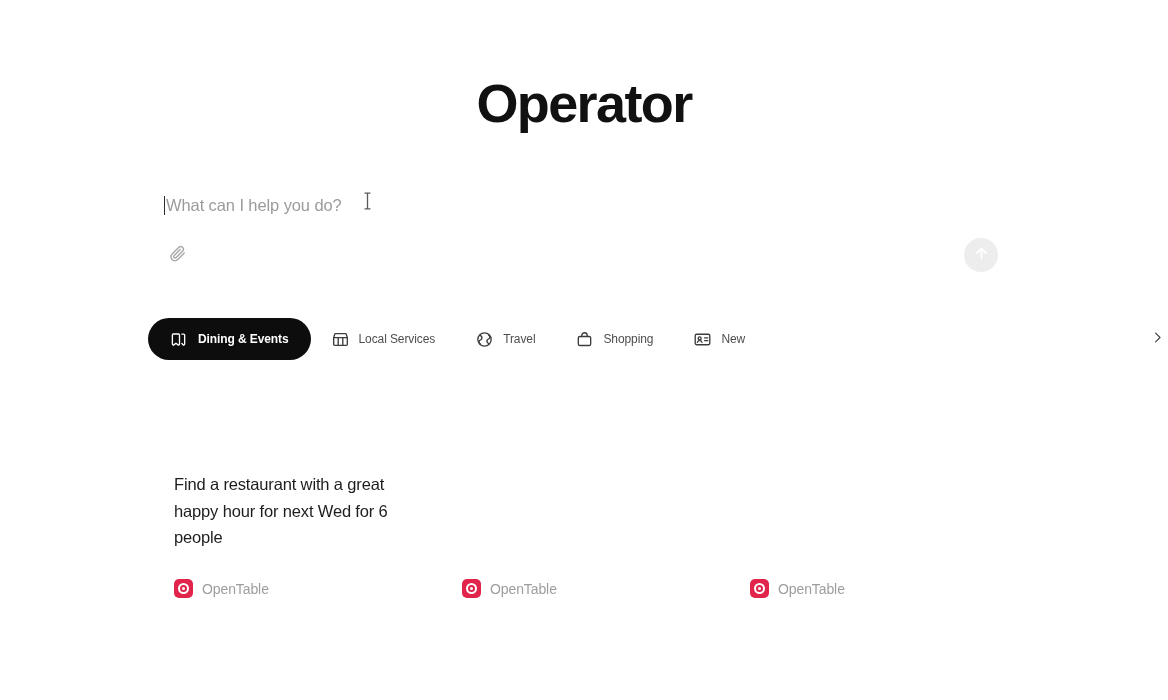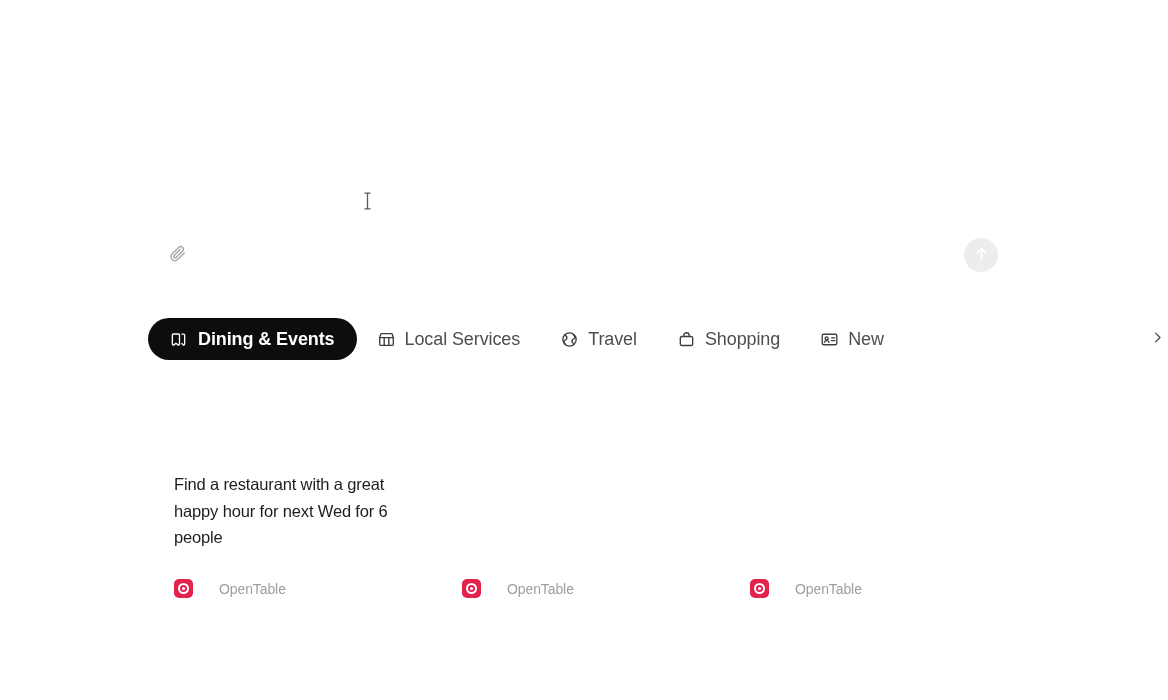--- a/index.html
+++ b/index.html
@@ -120,21 +120,21 @@
     padding: 0 20px;
     border-radius: 21px;
     white-space: nowrap;
     flex: 0 0 auto;
     background: transparent;
     border: none;
     font-family: inherit;
   }
 
   .tab .tab-label {
-    font-size: 18px;
+    font-size: 12px;
     font-weight: 500;
     color: #4e4e4e;
     letter-spacing: -0.1px;
   }
 
   .tab .tab-icon { color: #3d3d3d; display: flex; align-items: center; }
 
   .tab.active { background: #0d0d0d; padding: 0 22px; }
   .tab.active .tab-label { color: #ffffff; font-weight: 600; }
   .tab.active .tab-icon { color: #ffffff; }
@@ -185,21 +185,21 @@
     padding-left: 24px;
     padding-top: 10px;
   }
 
   .card-source {
     position: absolute;
     left: 24px;
     bottom: 18px;
     display: flex;
     align-items: center;
-    gap: 26px;
+    gap: 9px;
   }
 
   .source-logo {
     width: 19px;
     height: 19px;
     border-radius: 5px;
     display: flex;
     align-items: center;
     justify-content: center;
     flex: 0 0 19px;
@@ -226,23 +226,28 @@
     font-size: 14px;
     color: #9e9e9e;
     letter-spacing: -0.1px;
   }
 </style>
 </head>
 <body>
 
 <div class="page">
 
+  <h1 class="title">Operator</h1>
 
   <div class="composer">
 
+    <div class="composer-input-row">
+      <span class="caret"></span>
+      <span class="placeholder">What can I help you do?</span>
+    </div>
 
     <span class="ibeam-cursor">
       <svg width="9" height="18" viewBox="0 0 9 18" fill="none" stroke="currentColor" stroke-width="1.3">
         <path d="M1.5 1.2h6M1.5 16.8h6M4.5 1.2v15.6"></path>
       </svg>
     </span>
 
     <div class="attach-btn">
       <span>
         <svg width="19" height="19" viewBox="0 0 24 24" fill="none" stroke="#a8a8a8" stroke-width="1.8" stroke-linecap="round" stroke-linejoin="round">

